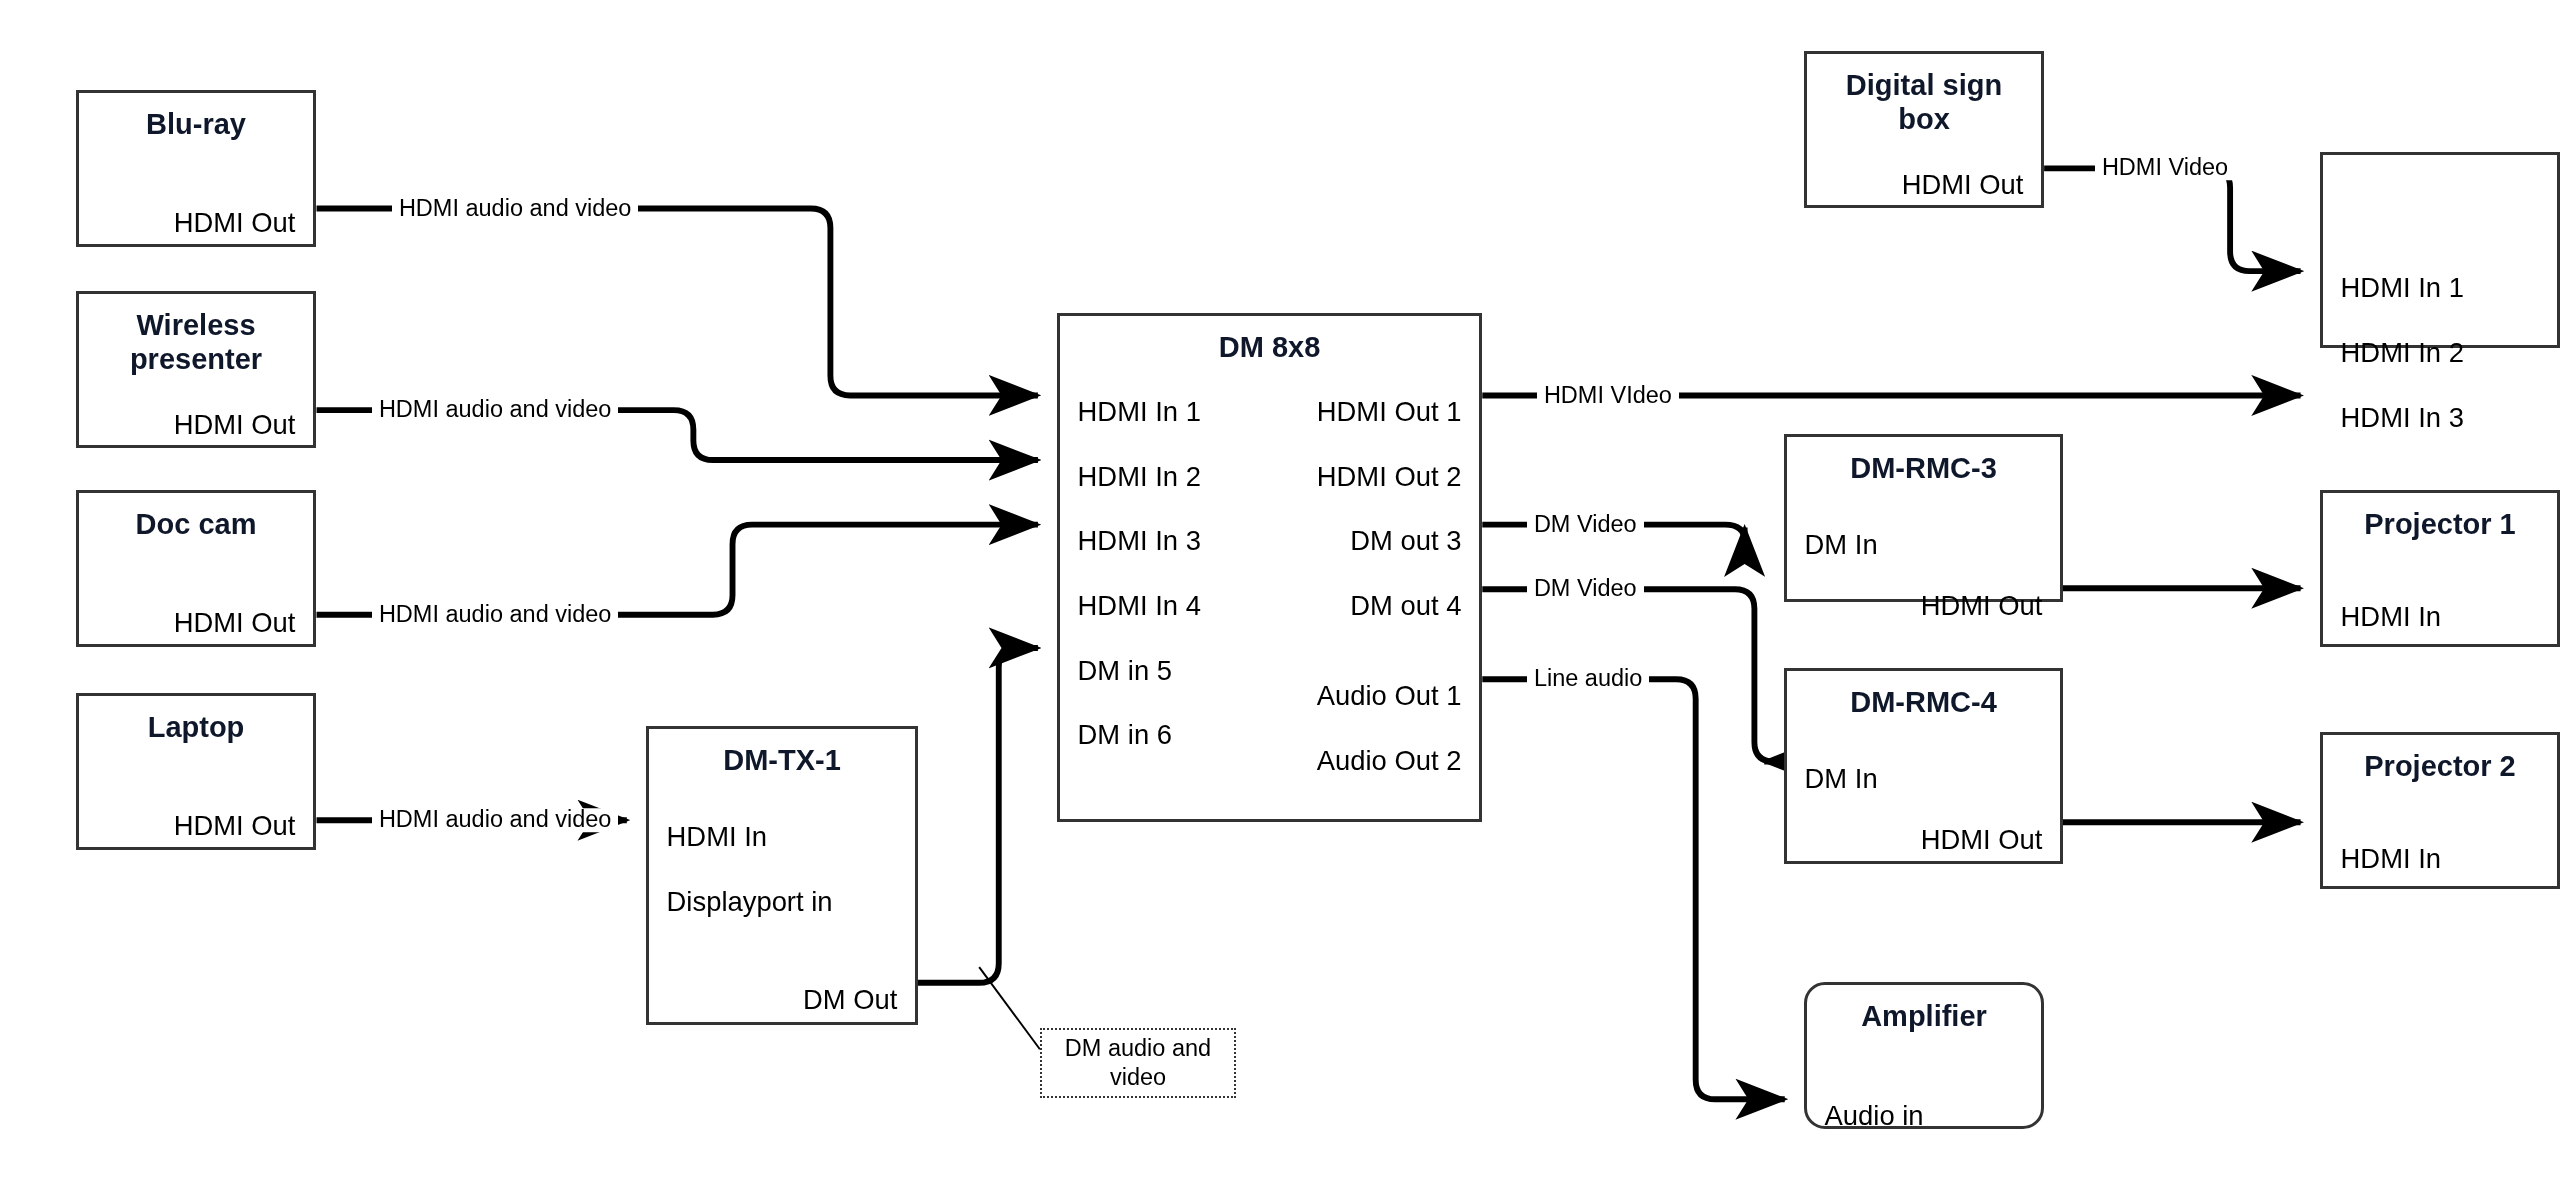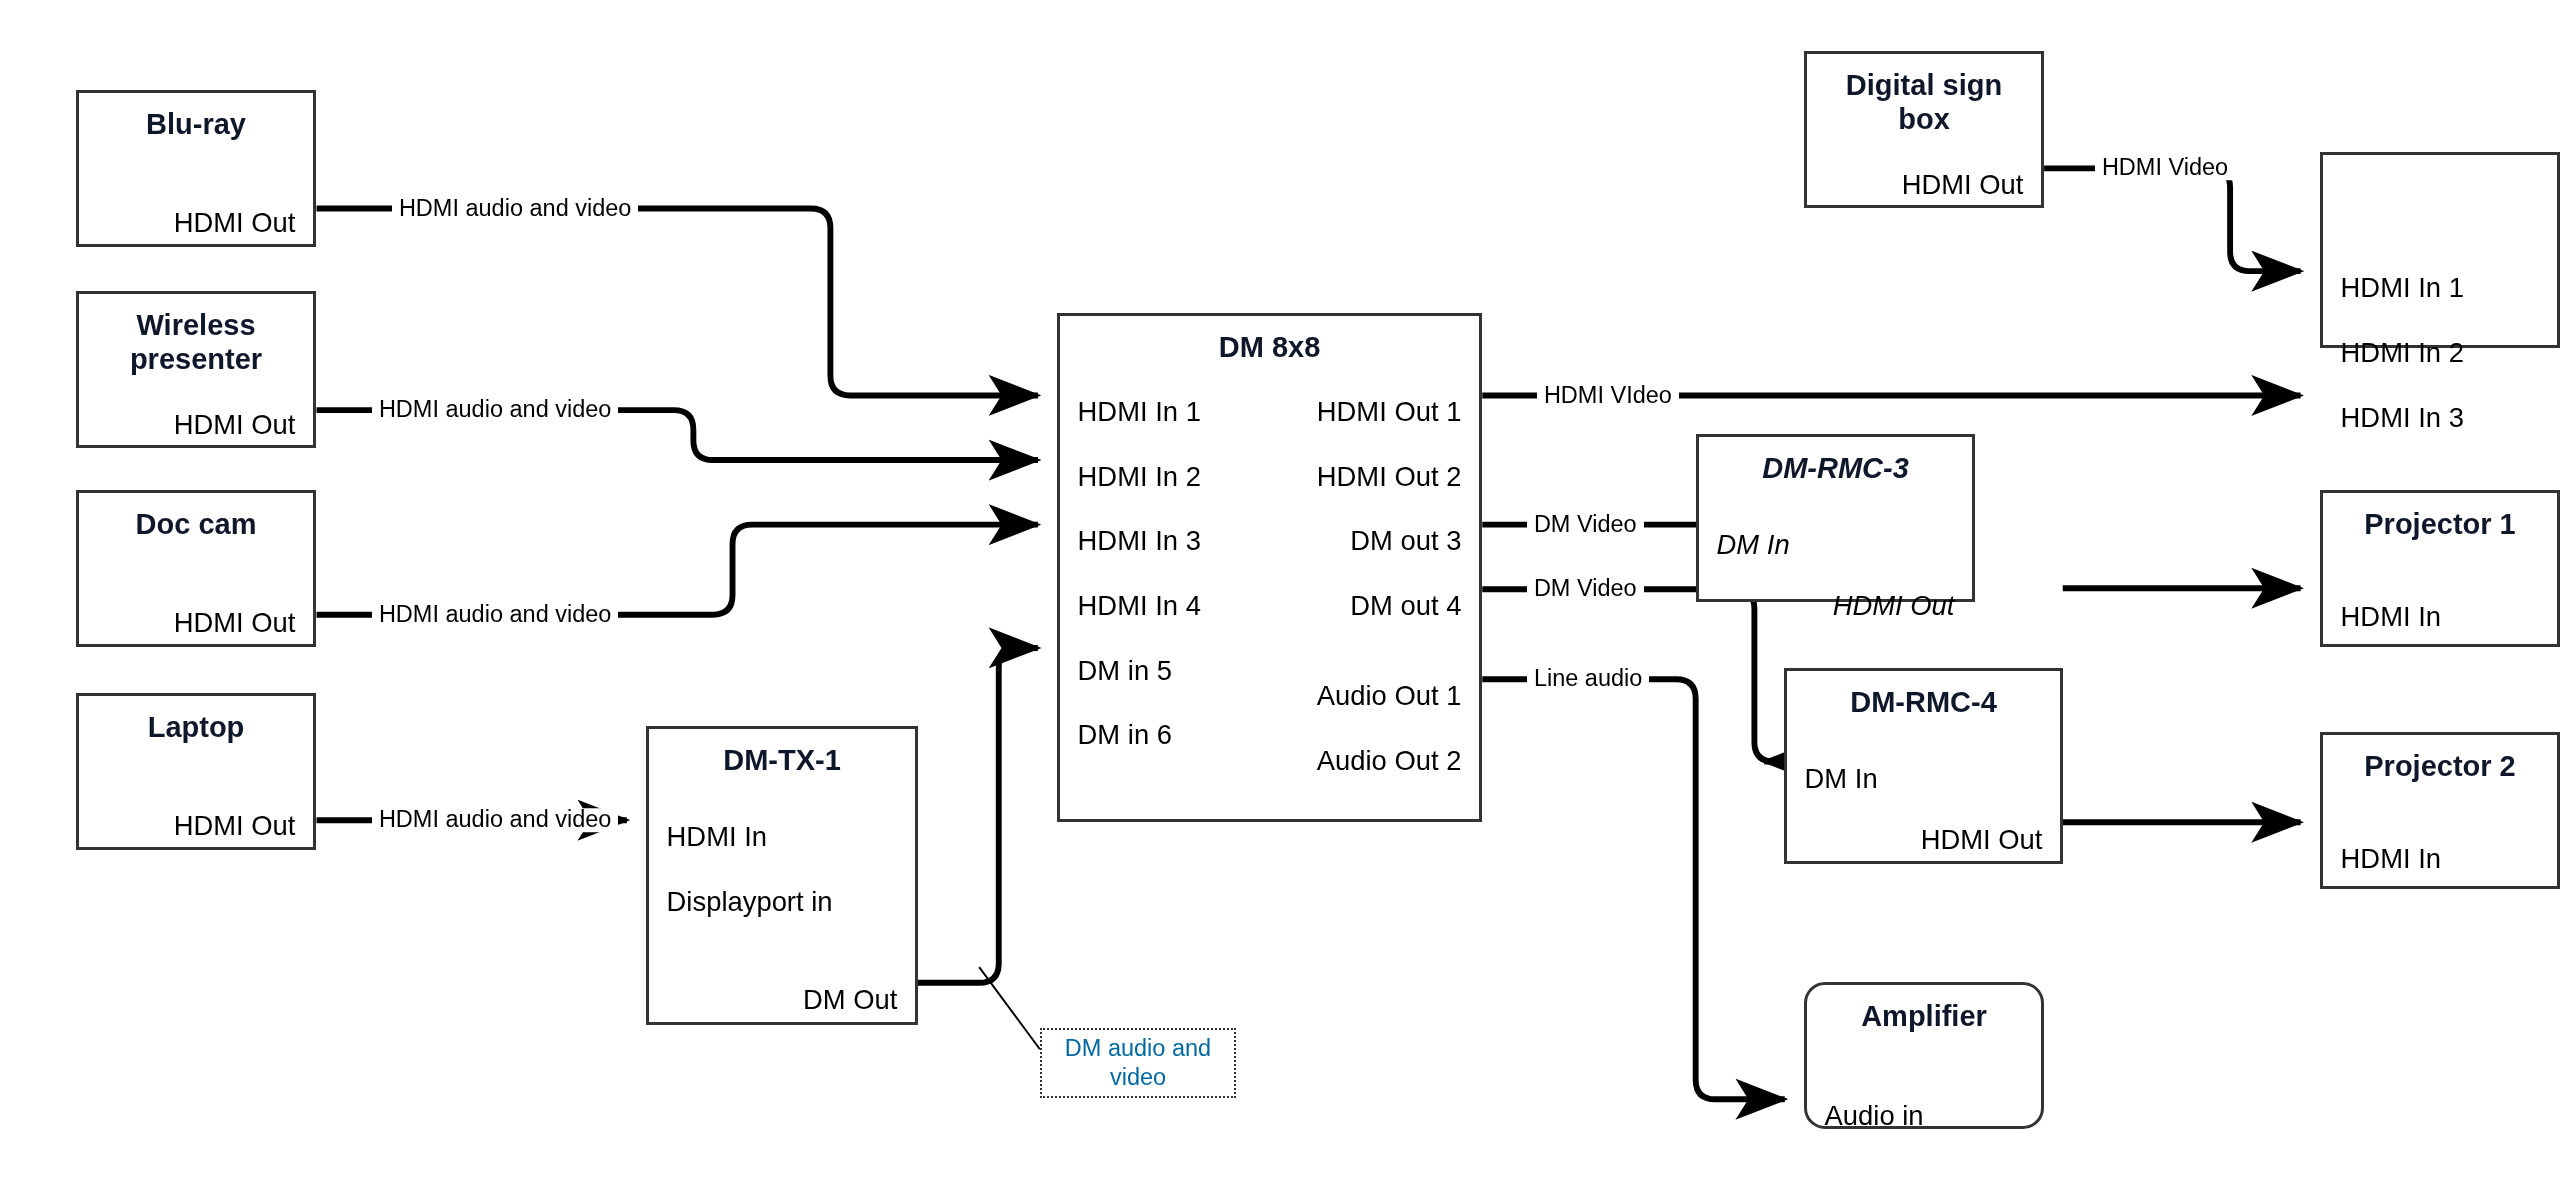--- a/index.html
+++ b/index.html
@@ -58,21 +58,21 @@
     padding: 0 6.9px;
     line-height: 1;
     transform: translateY(-50%);
   }
   .callout {
     position: absolute;
     box-sizing: border-box;
     border: 2.9px dotted #333333;
     background: #ffffff;
     font-size: 23.5px;
-    color: #0369a1;
+    color: #000000;
     text-align: center;
     line-height: 1.22;
     display: flex;
     align-items: center;
     justify-content: center;
     padding: 3.9px 7.8px;
   }
 </style>
 </head>
 <body>
@@ -142,21 +142,21 @@
       </div>
       <div class="node" style="left: 1804px; top: 51px; width: 240px; height: 157px; border-color: rgb(51, 51, 51);">
         <div class="node-title" style="top: 13.7px;">Digital sign<br>box</div>
         <div class="port out" style="top: 117px;">HDMI Out</div>
       </div>
       <div class="node" style="left: 2320px; top: 152px; width: 240px; height: 196px; border-color: rgb(51, 51, 51);">
         <div class="port in" style="top: 119px;">HDMI In 1</div>
         <div class="port in" style="top: 184px;">HDMI In 2</div>
         <div class="port in" style="top: 249px;">HDMI In 3</div>
       </div>
-      <div class="node" style="left: 1696px; top: 434px; width: 279px; height: 168px; border-color: rgb(51, 51, 51); font-style: italic;">
+      <div class="node" style="left: 1784px; top: 434px; width: 279px; height: 168px; border-color: rgb(51, 51, 51);">
         <div class="node-title" style="top: 13.7px;">DM-RMC-3</div>
         <div class="port in" style="top: 94px;">DM In</div>
         <div class="port out" style="top: 155px;">HDMI Out</div>
       </div>
       <div class="node" style="left: 1784px; top: 668px; width: 279px; height: 196px; border-color: rgb(51, 51, 51);">
         <div class="node-title" style="top: 13.7px;">DM-RMC-4</div>
         <div class="port in" style="top: 94px;">DM In</div>
         <div class="port out" style="top: 155px;">HDMI Out</div>
       </div>
       <div class="node" style="left: 2320px; top: 490px; width: 240px; height: 157px; border-color: rgb(51, 51, 51);">

